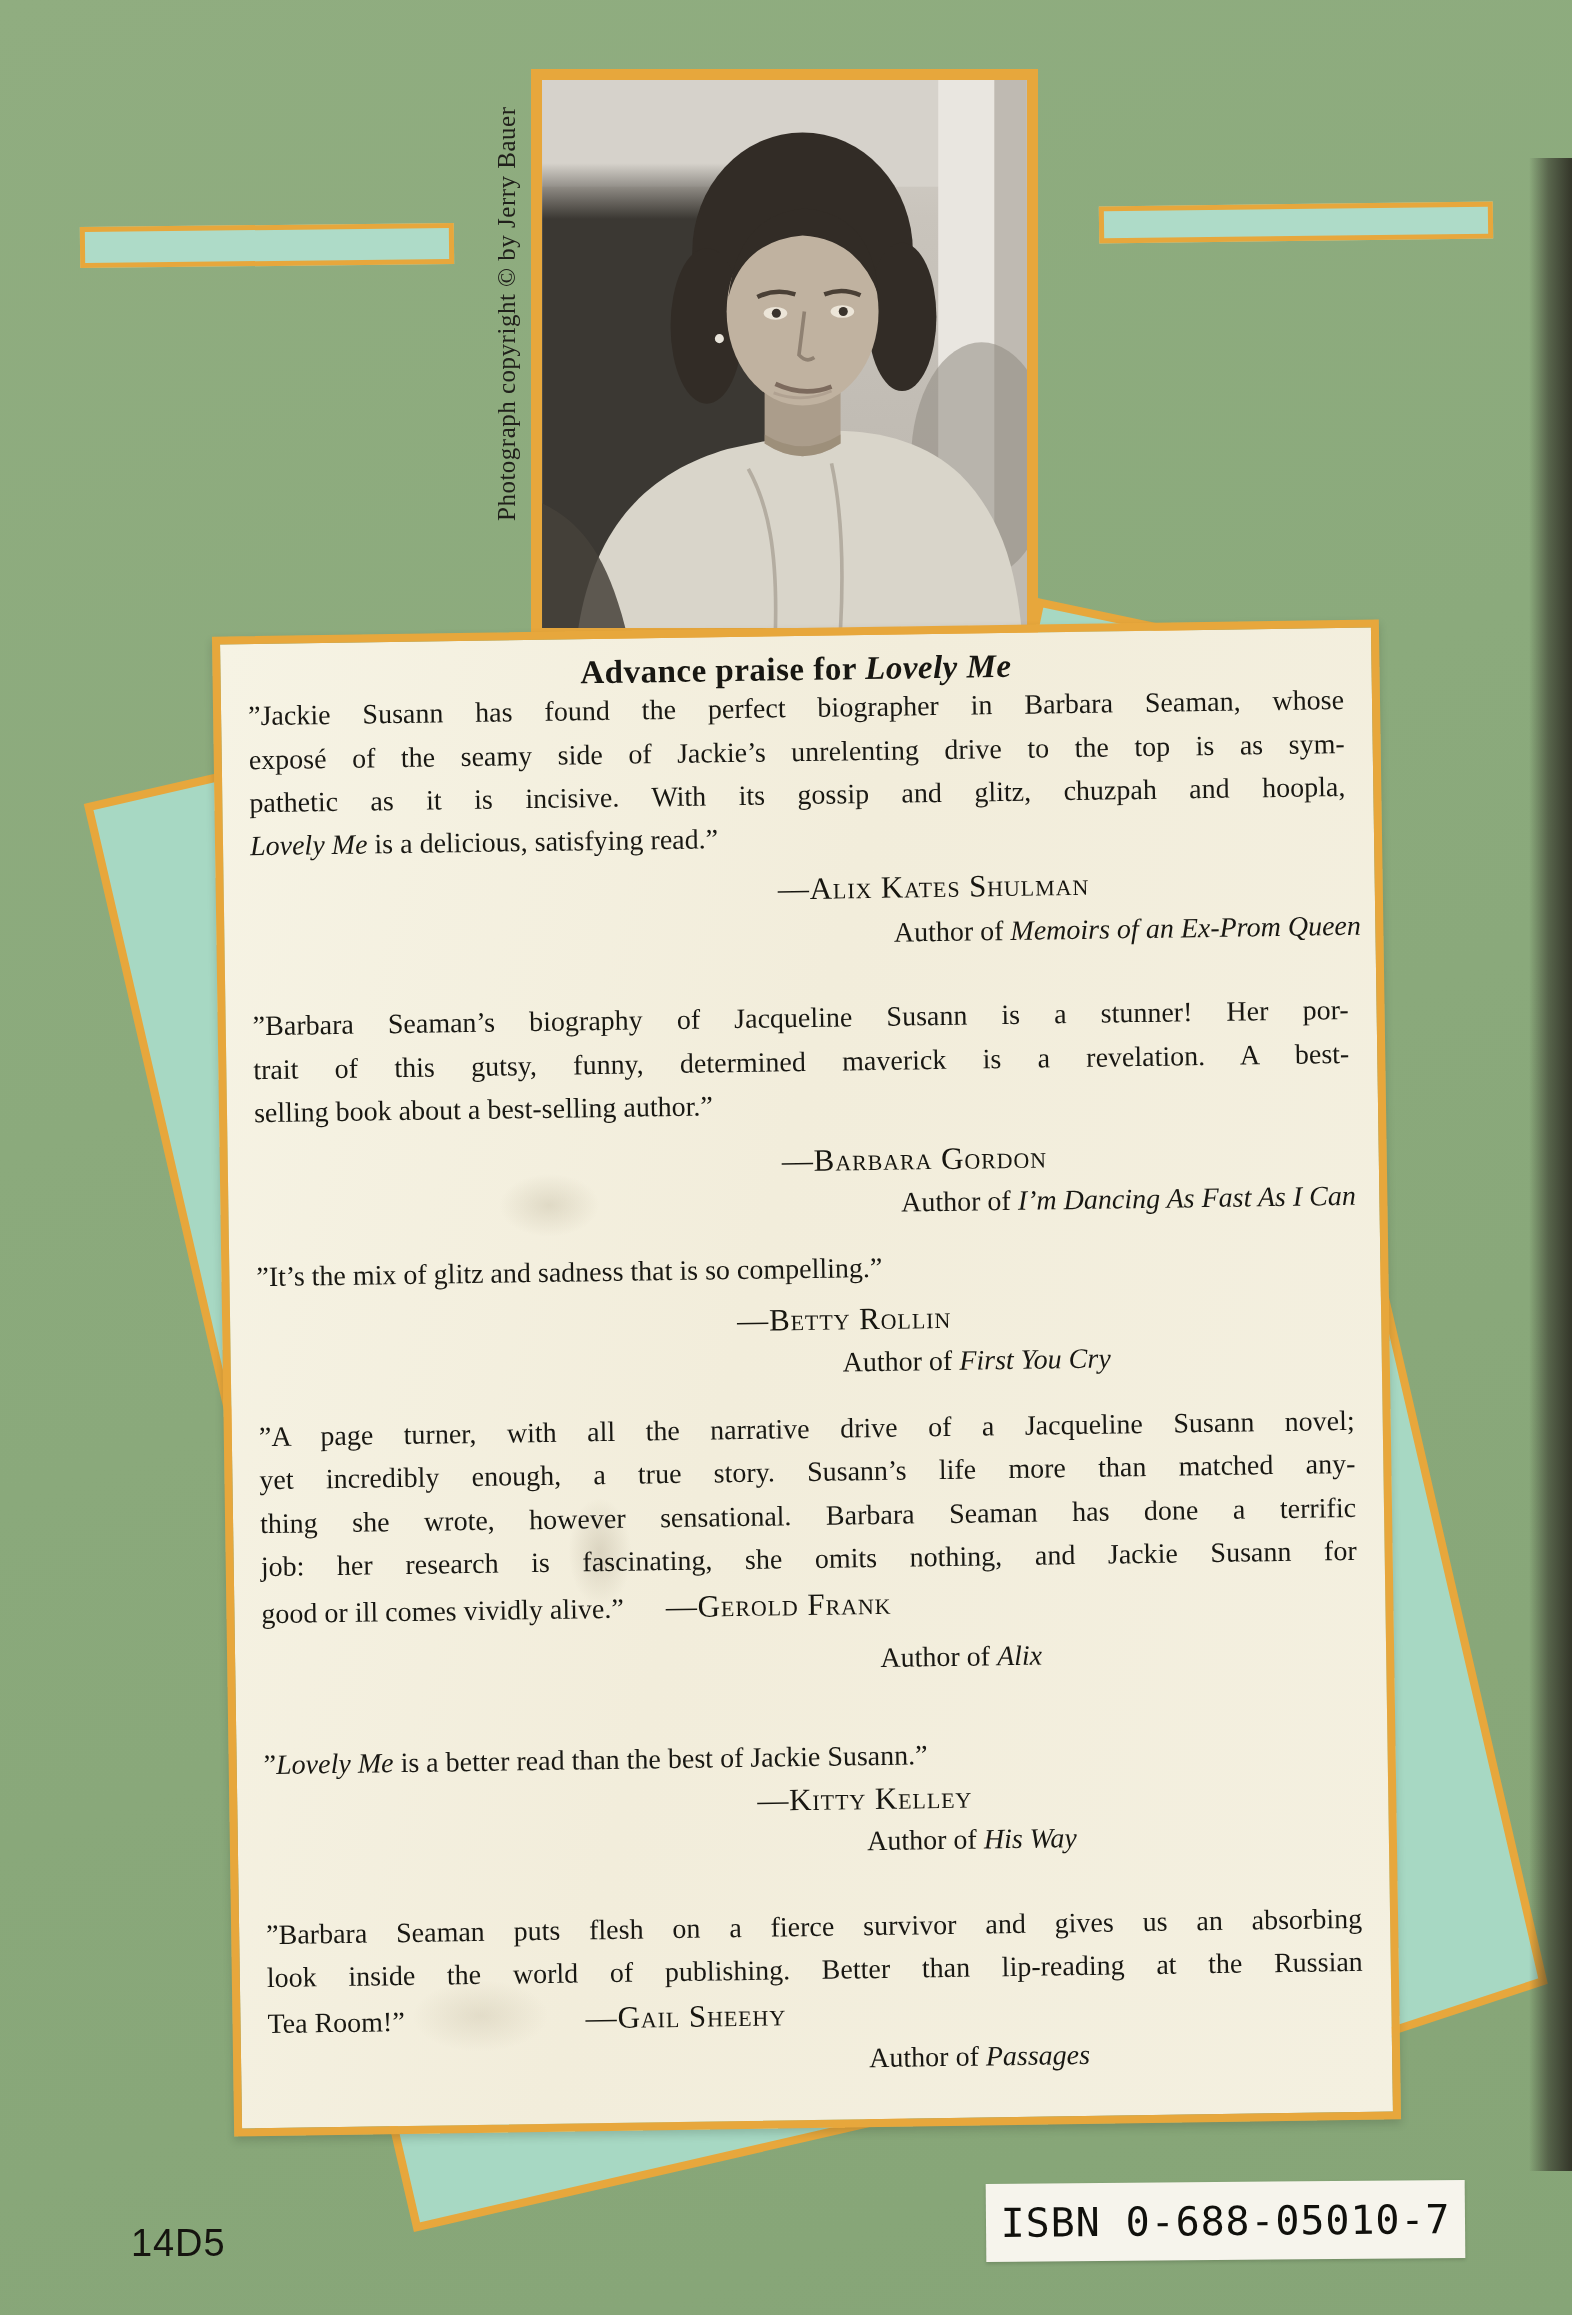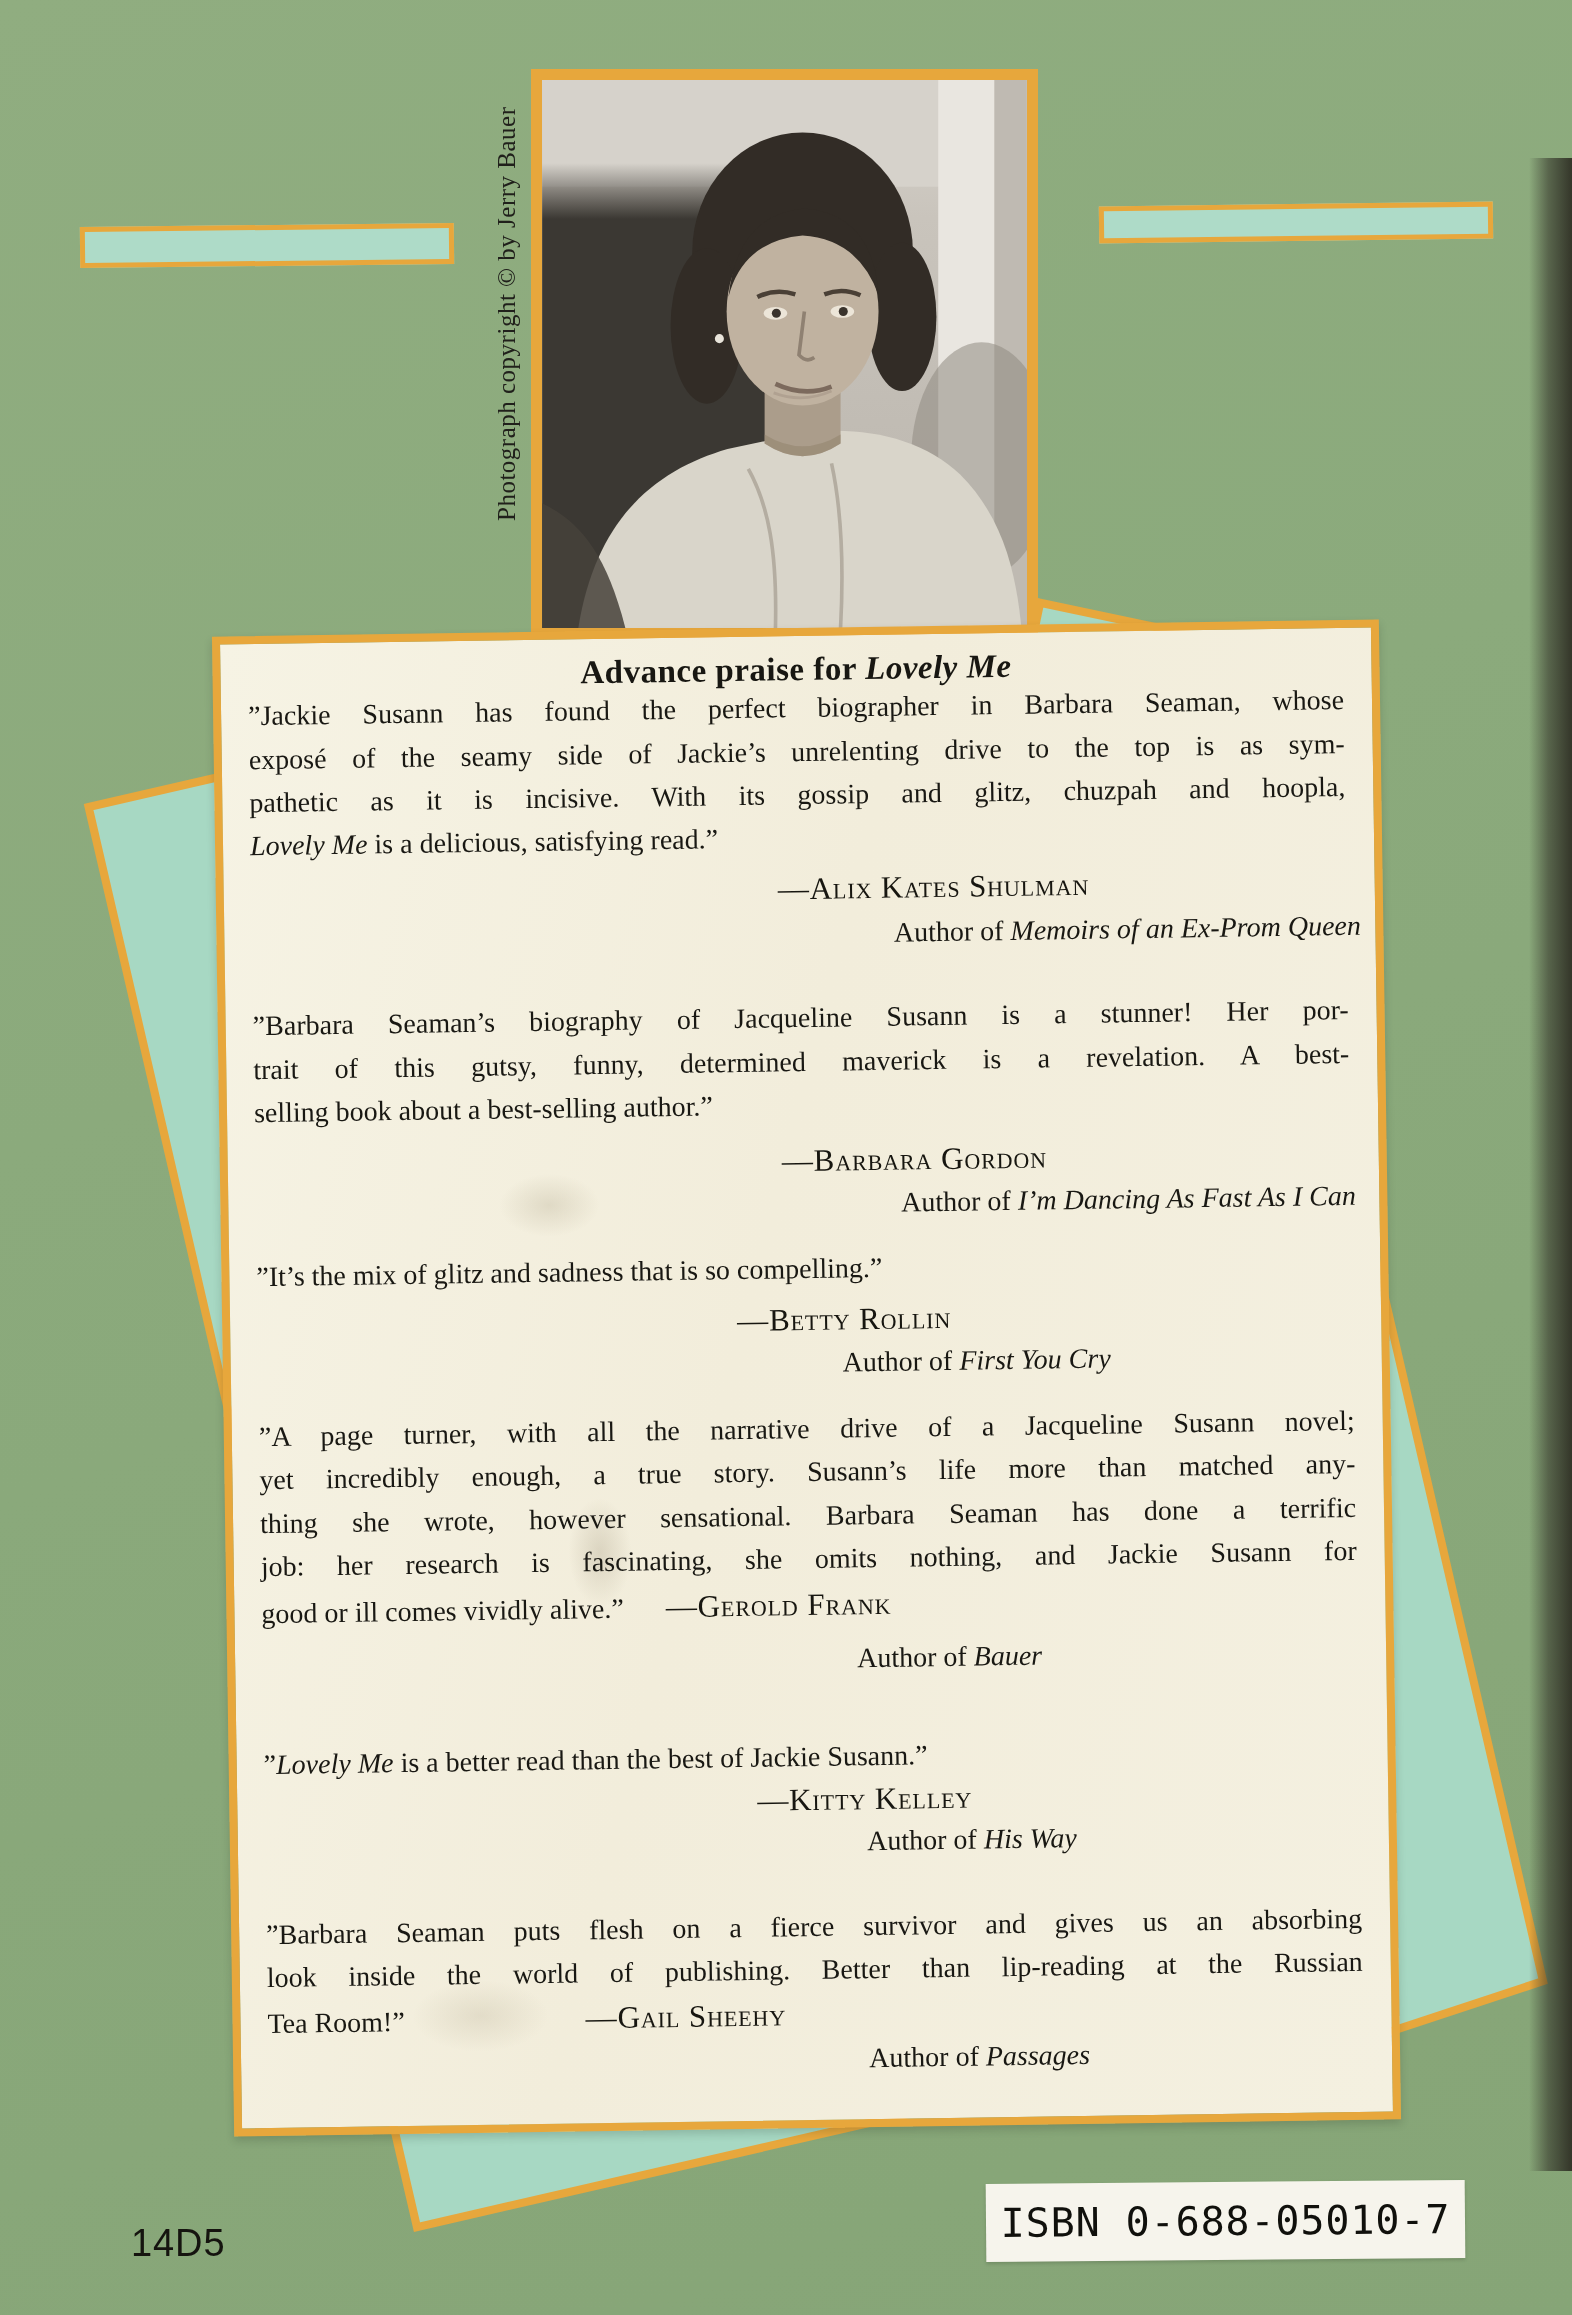--- a/index.html
+++ b/index.html
@@ -156,21 +156,21 @@
 
     <div class="line" style="top:617px"><span>”It’s the mix of glitz and sadness that is so compelling.”</span></div>
     <div class="attr" style="top:666px;left:507px">—Betty Rollin</div>
     <div class="author" style="top:711px;right:271px"><span>Author of </span><span class="it">First You Cry</span></div>
 
     <div class="line jl" style="top:777px"><span>”A page turner,  with all the narrative drive of a Jacqueline Susann novel;</span></div>
     <div class="line jl" style="top:820px"><span>yet incredibly enough,  a true story.  Susann’s life more than matched any-</span></div>
     <div class="line jl" style="top:864px"><span>thing she wrote,  however sensational.  Barbara Seaman has done a terrific</span></div>
     <div class="line jl" style="top:907px"><span>job:  her research is fascinating,  she omits nothing,  and Jackie Susann for</span></div>
     <div class="line" style="top:951px"><span>good or ill comes vividly alive.”</span><span class="attr-inline" style="margin-left:42px">—Gerold Frank</span></div>
-    <div class="author" style="top:1007px;right:344px"><span>Author of </span><span class="it">Bauer</span></div>
+    <div class="author" style="top:1007px;right:344px"><span>Author of </span><span class="it">Alix</span></div>
 
     <div class="line" style="top:1105px"><span>”</span><span class="it">Lovely Me</span><span> is a better read than the best of Jackie Susann.”</span></div>
     <div class="attr" style="top:1146px;left:520px">—Kitty Kelley</div>
     <div class="author" style="top:1190px;right:312px"><span>Author of </span><span class="it">His Way</span></div>
 
     <div class="line jl" style="top:1275px"><span>”Barbara Seaman puts flesh on a fierce survivor and gives us an absorbing</span></div>
     <div class="line jl" style="top:1318px"><span>look inside the world of publishing.  Better than lip-reading at the Russian</span></div>
     <div class="line" style="top:1361px"><span>Tea Room!”</span><span class="attr-inline" style="margin-left:181px">—Gail Sheehy</span></div>
     <div class="author" style="top:1407px;right:302px"><span>Author of </span><span class="it">Passages</span></div>
   </div>

